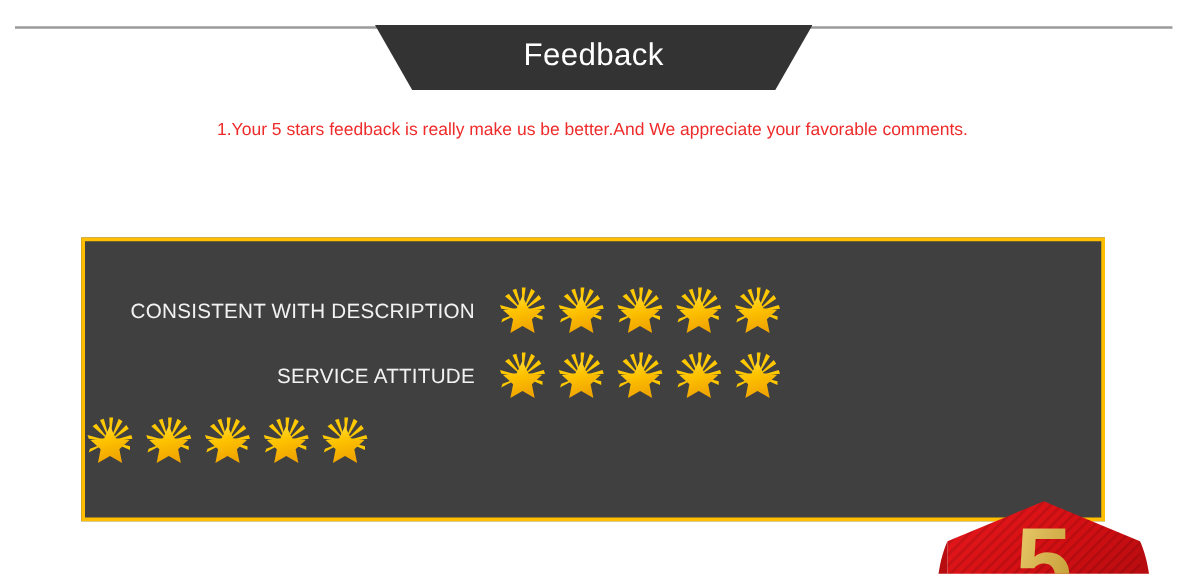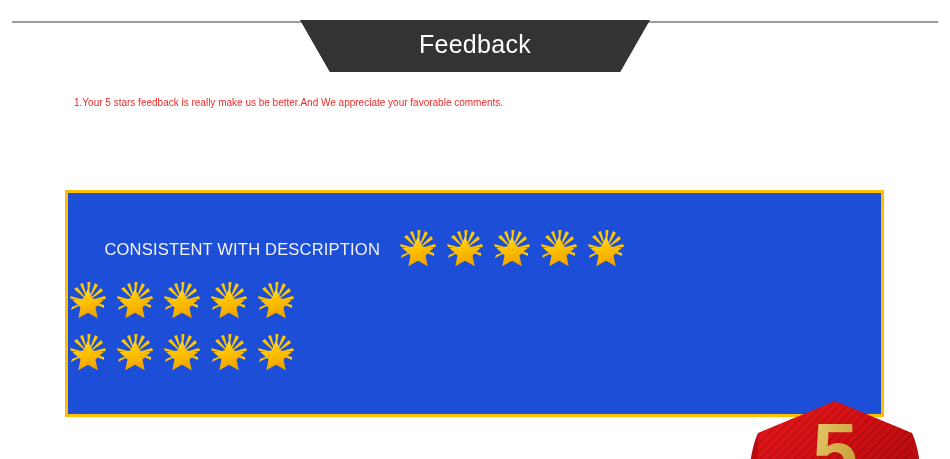--- a/index.html
+++ b/index.html
@@ -66,33 +66,34 @@
     box-sizing: border-box;
   }
 
   
   #notes {
     position: absolute;
     left: 74px;
     top: 90px;
     width: 800px;
     color: #ee2b2b;
-    font-size: 10px;
+    font-size: 14px;
     line-height: 26px;
+    text-align: center;
   }
   #notes p { margin: 0; }
 
   
   #rating-panel {
     position: absolute;
     left: 65px;
     top: 190px;
     width: 819px;
     height: 227px;
-    background: #1d4ed8;
+    background: #404040;
     border: 3px solid #ffbf00;
     box-sizing: border-box;
   }
 
   #rating-rows {
     position: absolute;
     left: 0;
     top: 32px;
     width: 580px;
   }
@@ -259,20 +260,21 @@
             <path d="M20 20 L33 7 L35 10 Z" fill="#ffc800"></path>
             <path d="M20 20 L37 15 L38 18 Z" fill="#ffc800"></path>
             <path d="M20 20 L36 24 L36 27 Z" fill="#ffc800"></path>
             <path d="M20 20 L4 26 L3 29 Z" fill="#ffc800"></path>
             <path d="M20 7.5 L24.6 17.6 L35.6 18.9 L27.5 26.4 L29.7 37.3 L20 31.8 L10.3 37.3 L12.5 26.4 L4.4 18.9 L15.4 17.6 Z" fill="url(#sg)"></path>
           </svg>
         </div>
     </div>
 
     <div class="rating-row">
+      <div class="rating-label">SERVICE ATTITUDE</div>
       <div class="stars">
           <svg width="40" height="40" viewBox="0 0 40 40" class="star-icon">
             <defs>
               <linearGradient id="sg" x1="0" y1="0" x2="0.3" y2="1">
                 <stop offset="0%" stop-color="#ffe14d"></stop>
                 <stop offset="45%" stop-color="#ffc400"></stop>
                 <stop offset="100%" stop-color="#f0a500"></stop>
               </linearGradient>
             </defs>
             <path d="M20 20 L19.5 1 L22.5 1 Z" fill="#ffc800"></path>

